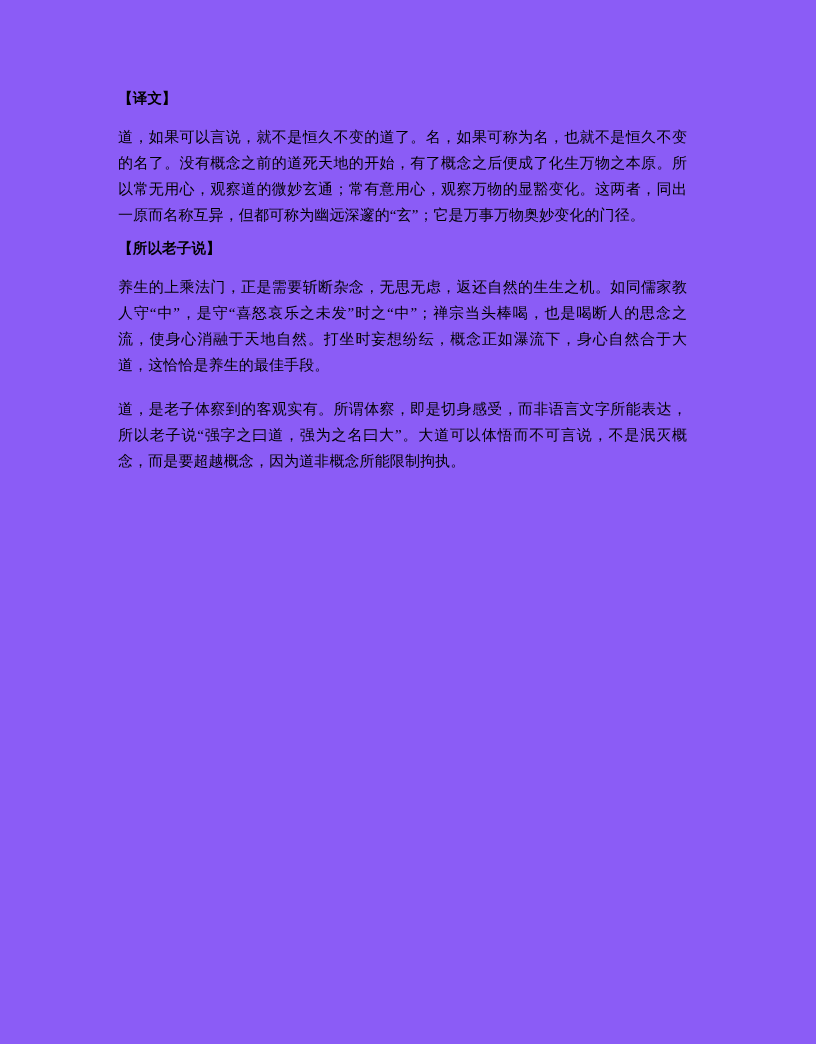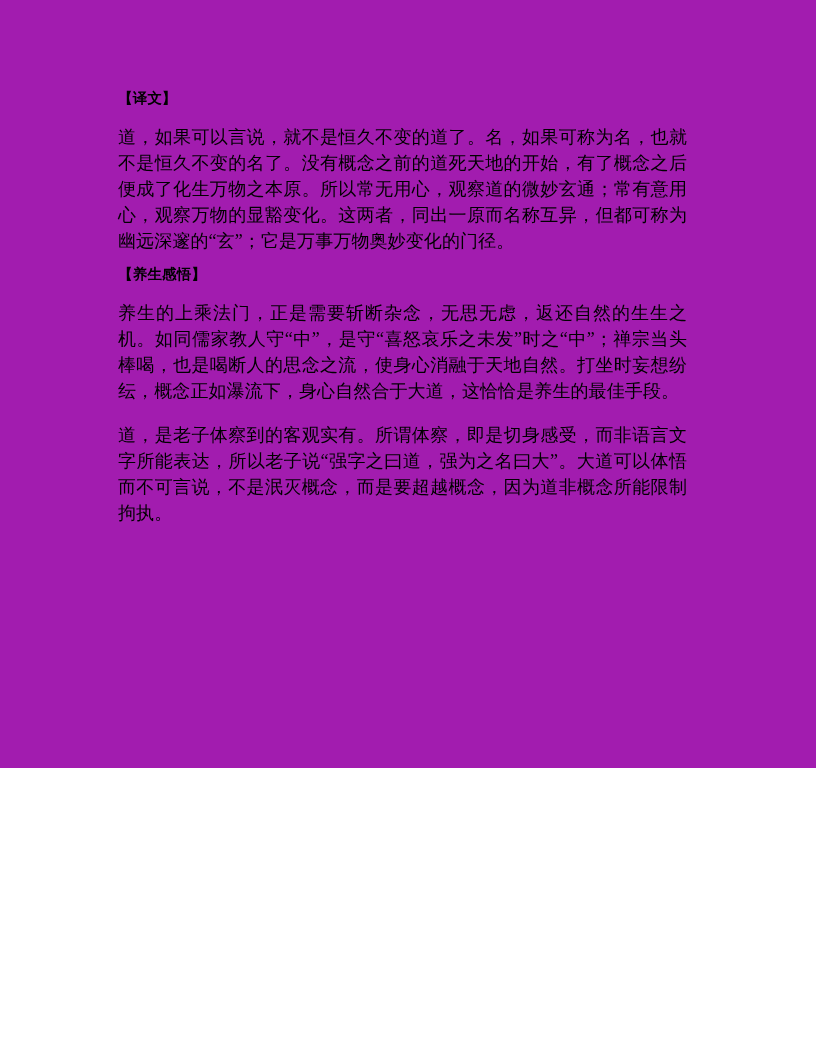--- a/index.html
+++ b/index.html
@@ -9,39 +9,39 @@
   }
   body {
     width: 816px;
     height: 1056px;
     font-family: "Liberation Serif", "DejaVu Serif", serif;
     color: #000000;
   }
   .page {
     position: relative;
     width: 816px;
-    height: 768px;
-    background: #a21caf;
+    height: 1044px;
+    background: #8b5cf6;
     box-sizing: border-box;
   }
   .content {
     position: absolute;
     left: 118px;
     top: 88px;
     width: 585px;
   }
   .heading {
     font-size: 14.5px;
     font-weight: bold;
     line-height: 1.5;
     margin: 0 0 14px 0;
     letter-spacing: 0.2px;
   }
   .para {
-    font-size: 18px;
+    font-size: 15px;
     line-height: 26px;
     margin: 0 16px 18px 0;
     text-align: justify;
     text-justify: inter-ideograph;
     letter-spacing: 0.1px;
   }
   .para:last-child {
     margin-bottom: 0;
   }
   .block-spacer {
@@ -55,19 +55,19 @@
   <div class="content">
 
     <div class="section">
       <h2 class="heading">【译文】</h2>
       <p class="para">道，如果可以言说，就不是恒久不变的道了。名，如果可称为名，也就不是恒久不变的名了。没有概念之前的道死天地的开始，有了概念之后便成了化生万物之本原。所以常无用心，观察道的微妙玄通；常有意用心，观察万物的显豁变化。这两者，同出一原而名称互异，但都可称为幽远深邃的“玄”；它是万事万物奥妙变化的门径。</p>
     </div>
 
     <div class="block-spacer"></div>
 
     <div class="section">
-      <h2 class="heading">【养生感悟】</h2>
+      <h2 class="heading">【所以老子说】</h2>
       <p class="para">养生的上乘法门，正是需要斩断杂念，无思无虑，返还自然的生生之机。如同儒家教人守“中”，是守“喜怒哀乐之未发”时之“中”；禅宗当头棒喝，也是喝断人的思念之流，使身心消融于天地自然。打坐时妄想纷纭，概念正如瀑流下，身心自然合于大道，这恰恰是养生的最佳手段。</p>
       <p class="para">道，是老子体察到的客观实有。所谓体察，即是切身感受，而非语言文字所能表达，所以老子说“强字之曰道，强为之名曰大”。大道可以体悟而不可言说，不是泯灭概念，而是要超越概念，因为道非概念所能限制拘执。</p>
     </div>
 
   </div>
 </div>
 
 </body></html>

